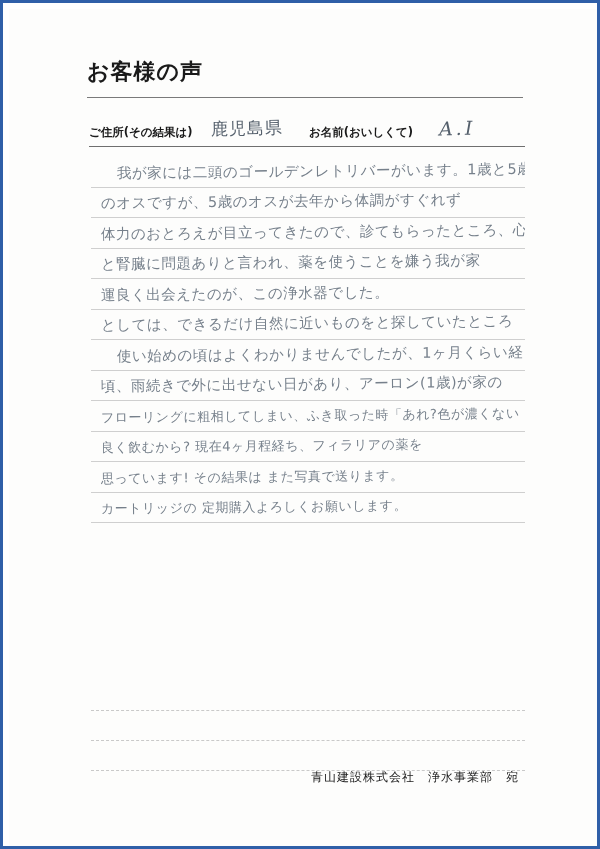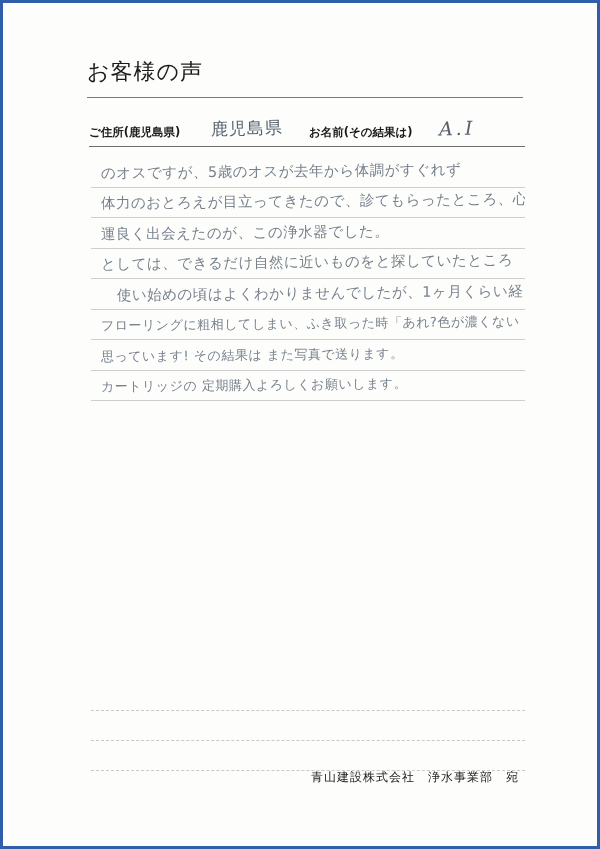--- a/index.html
+++ b/index.html
@@ -32,21 +32,21 @@
     height: 837px;
     background: #fdfdfc;
     box-sizing: border-box;
     overflow: hidden;
   }
   .title {
     position: absolute;
     left: 78px;
     top: 48px;
     font-size: 22px;
-    font-weight: normal;
+    font-weight: bold;
     letter-spacing: 1px;
     color: #1a1a1a;
     font-family: "DejaVu Sans", sans-serif;
   }
   .title-underline {
     position: absolute;
     left: 78px;
     top: 88px;
     width: 436px;
     height: 1px;
@@ -143,45 +143,57 @@
 </head>
 <body>
 
 <div class="page-frame">
   <div class="sheet">
 
     <div class="title">お客様の声</div>
     <div class="title-underline"></div>
 
     <div class="field-row">
-      <span class="field-label label-address">ご住所(鹿児島県)</span>
+      <span class="field-label label-address">ご住所(その結果は)</span>
       <span class="hand-value value-address">鹿児島県</span>
-      <span class="field-label label-name">お名前(その結果は)</span>
+      <span class="field-label label-name">お名前(おいしくて)</span>
       <span class="hand-value value-name">A.I</span>
     </div>
     <div class="field-underline"></div>
 
     <div class="body-block">
+      <div class="hand-line indent">
+          <span class="txt">我が家には二頭のゴールデンレトリバーがいます。1歳と5歳</span>
+        </div>
       <div class="hand-line">
           <span class="txt">のオスですが、5歳のオスが去年から体調がすぐれず</span>
         </div>
       <div class="hand-line">
           <span class="txt">体力のおとろえが目立ってきたので、診てもらったところ、心肺機能</span>
+        </div>
+      <div class="hand-line">
+          <span class="txt">と腎臓に問題ありと言われ、薬を使うことを嫌う我が家</span>
         </div>
       <div class="hand-line">
           <span class="txt">運良く出会えたのが、この浄水器でした。</span>
         </div>
       <div class="hand-line">
           <span class="txt">としては、できるだけ自然に近いものをと探していたところ</span>
         </div>
       <div class="hand-line indent">
           <span class="txt">使い始めの頃はよくわかりませんでしたが、1ヶ月くらい経った</span>
         </div>
       <div class="hand-line">
+          <span class="txt">頃、雨続きで外に出せない日があり、アーロン(1歳)が家の</span>
+        </div>
+      <div class="hand-line">
           <span class="txt small">フローリングに粗相してしまい、ふき取った時「あれ?色が濃くない</span>
+        </div>
+      <div class="hand-line">
+          <span class="txt small">良く飲むから? 現在4ヶ月程経ち、フィラリアの薬を</span>
         </div>
       <div class="hand-line">
           <span class="txt small">思っています! その結果は また写真で送ります。</span>
         </div>
       <div class="hand-line">
           <span class="txt small">カートリッジの 定期購入よろしくお願いします。</span>
         </div>
     </div>
 
     <div class="blank-rules">

